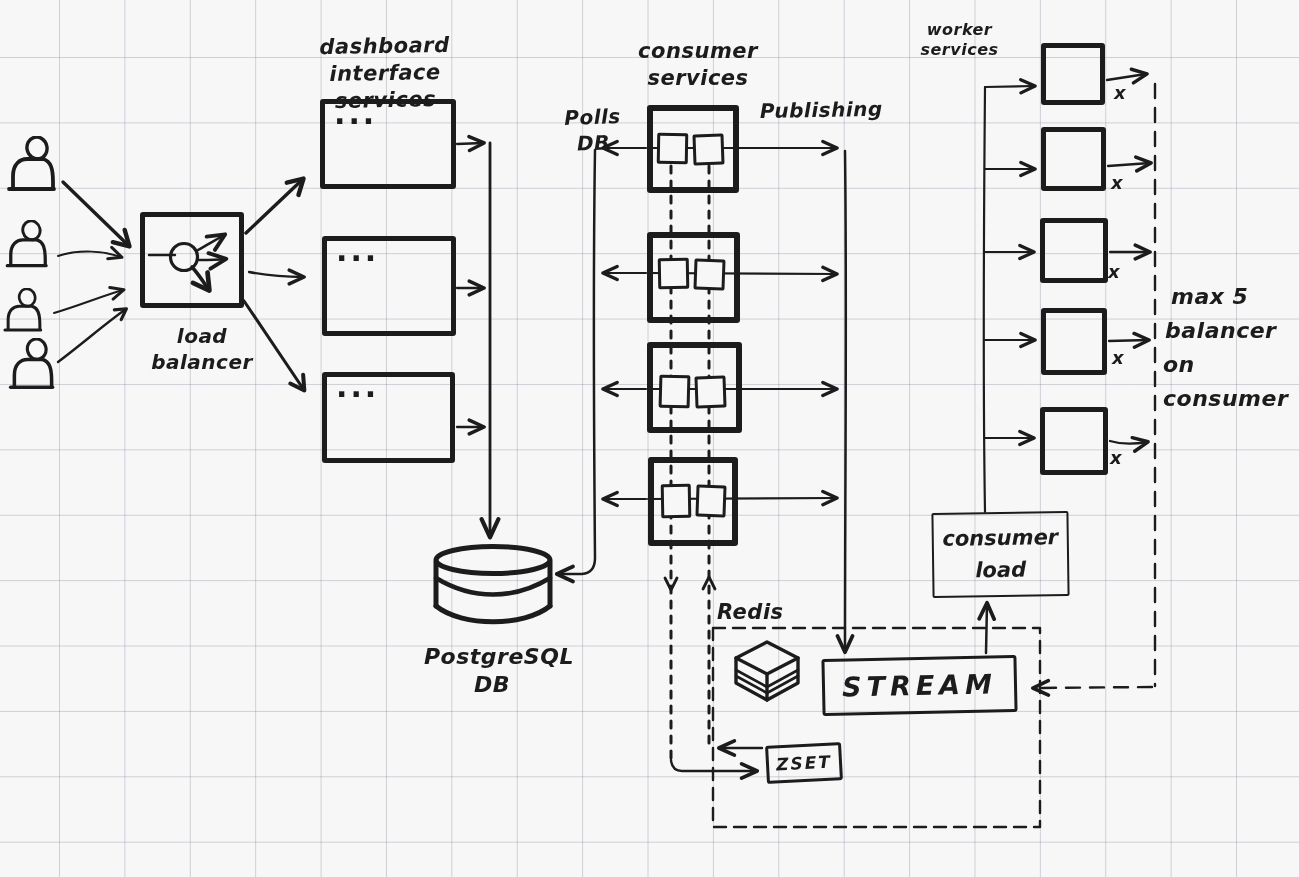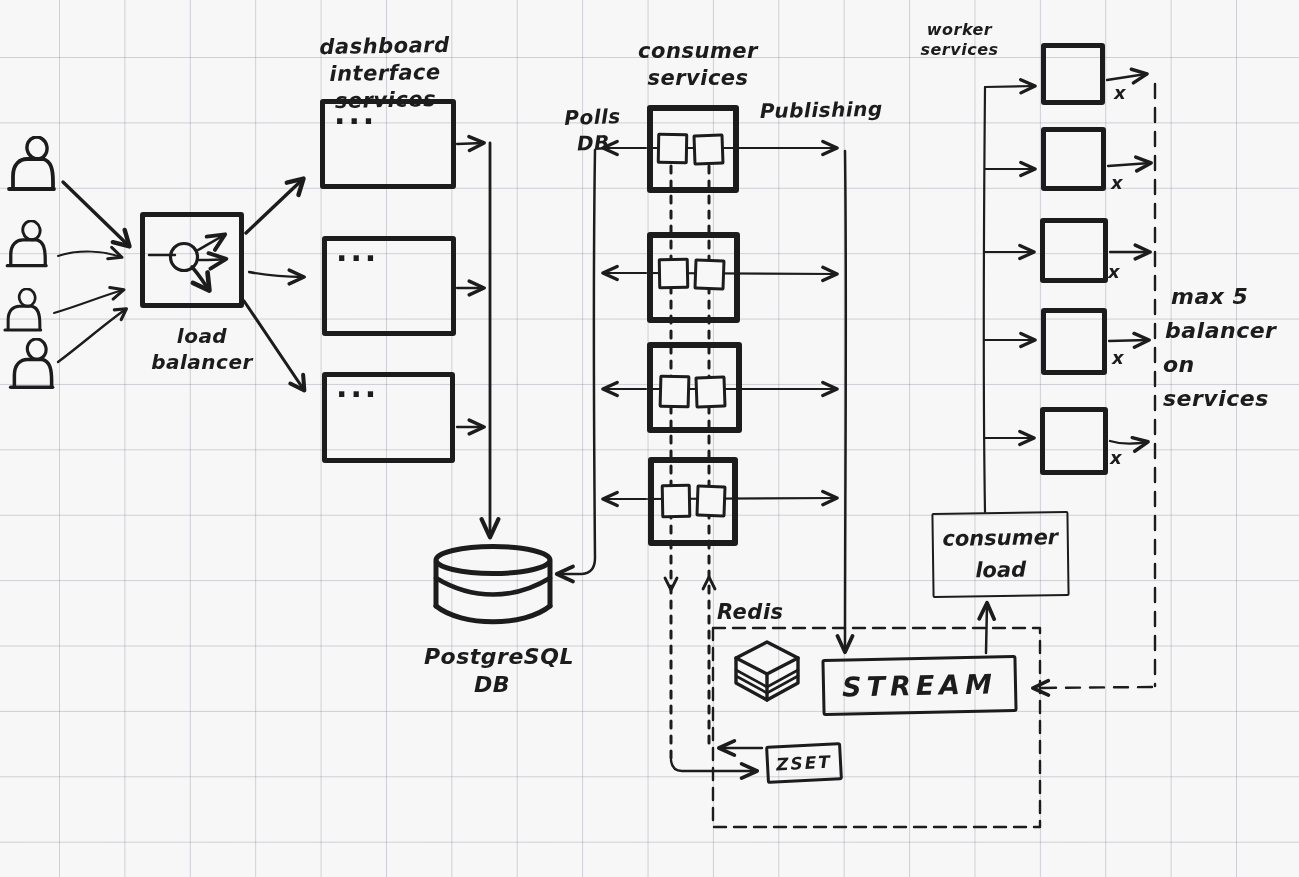--- a/index.html
+++ b/index.html
@@ -210,21 +210,21 @@
 
   <div class="label" style="left:548px;top:105px;width:90px;font-size:20px;transform:rotate(-2deg)">Polls DB</div>
 
   <div class="label" style="left:760px;top:98px;width:104px;font-size:20px;transform:rotate(-1deg)">Publishing</div>
 
   <div class="label" style="left:717px;top:599px;width:70px;font-size:21px;text-align:left">Redis</div>
 
   <div class="label" style="left:1163px;top:280px;width:136px;font-size:22px;line-height:1.55;text-align:left">
     <span style="display:block;padding-left:8px">max 5</span>
     <span style="display:block;padding-left:2px">balancer</span>
-    <span style="display:block">on services</span>
+    <span style="display:block">on consumer</span>
   </div>
 
   <span class="xmark" style="left:1114px;top:82px">x</span>
   <span class="xmark" style="left:1111px;top:172px">x</span>
   <span class="xmark" style="left:1108px;top:261px">x</span>
   <span class="xmark" style="left:1112px;top:347px">x</span>
   <span class="xmark" style="left:1110px;top:447px">x</span>
 
 </div>
 

